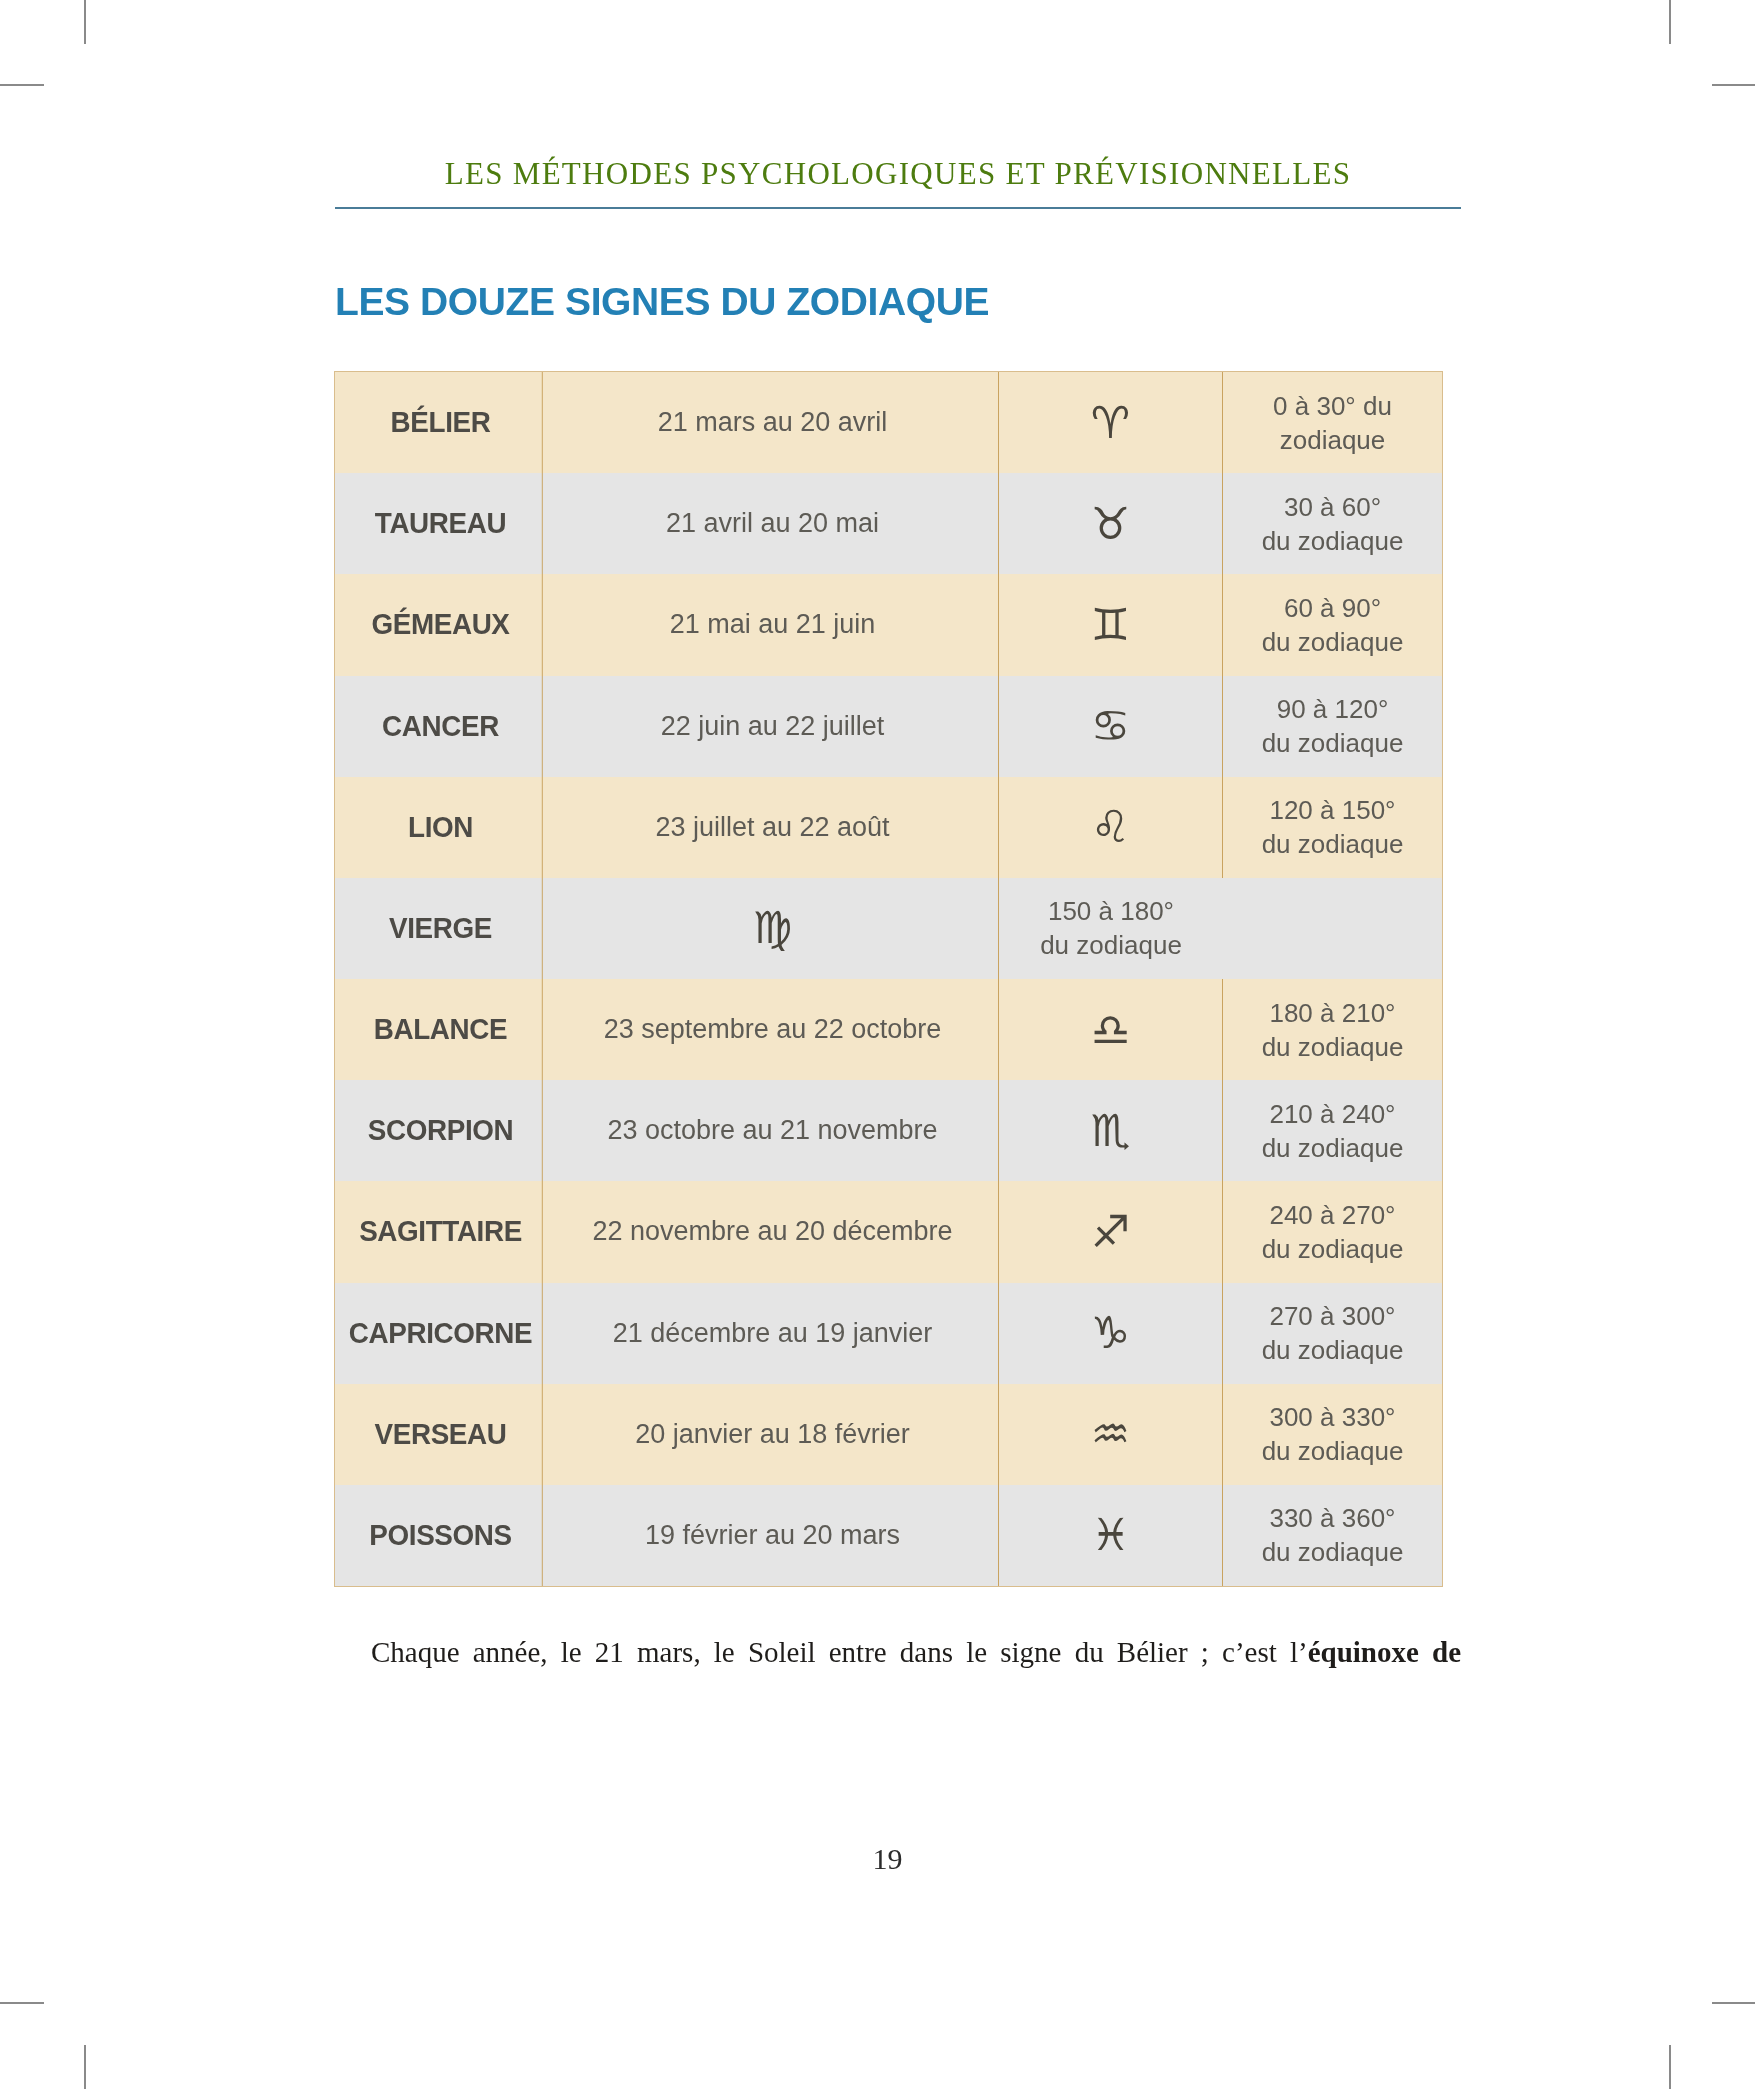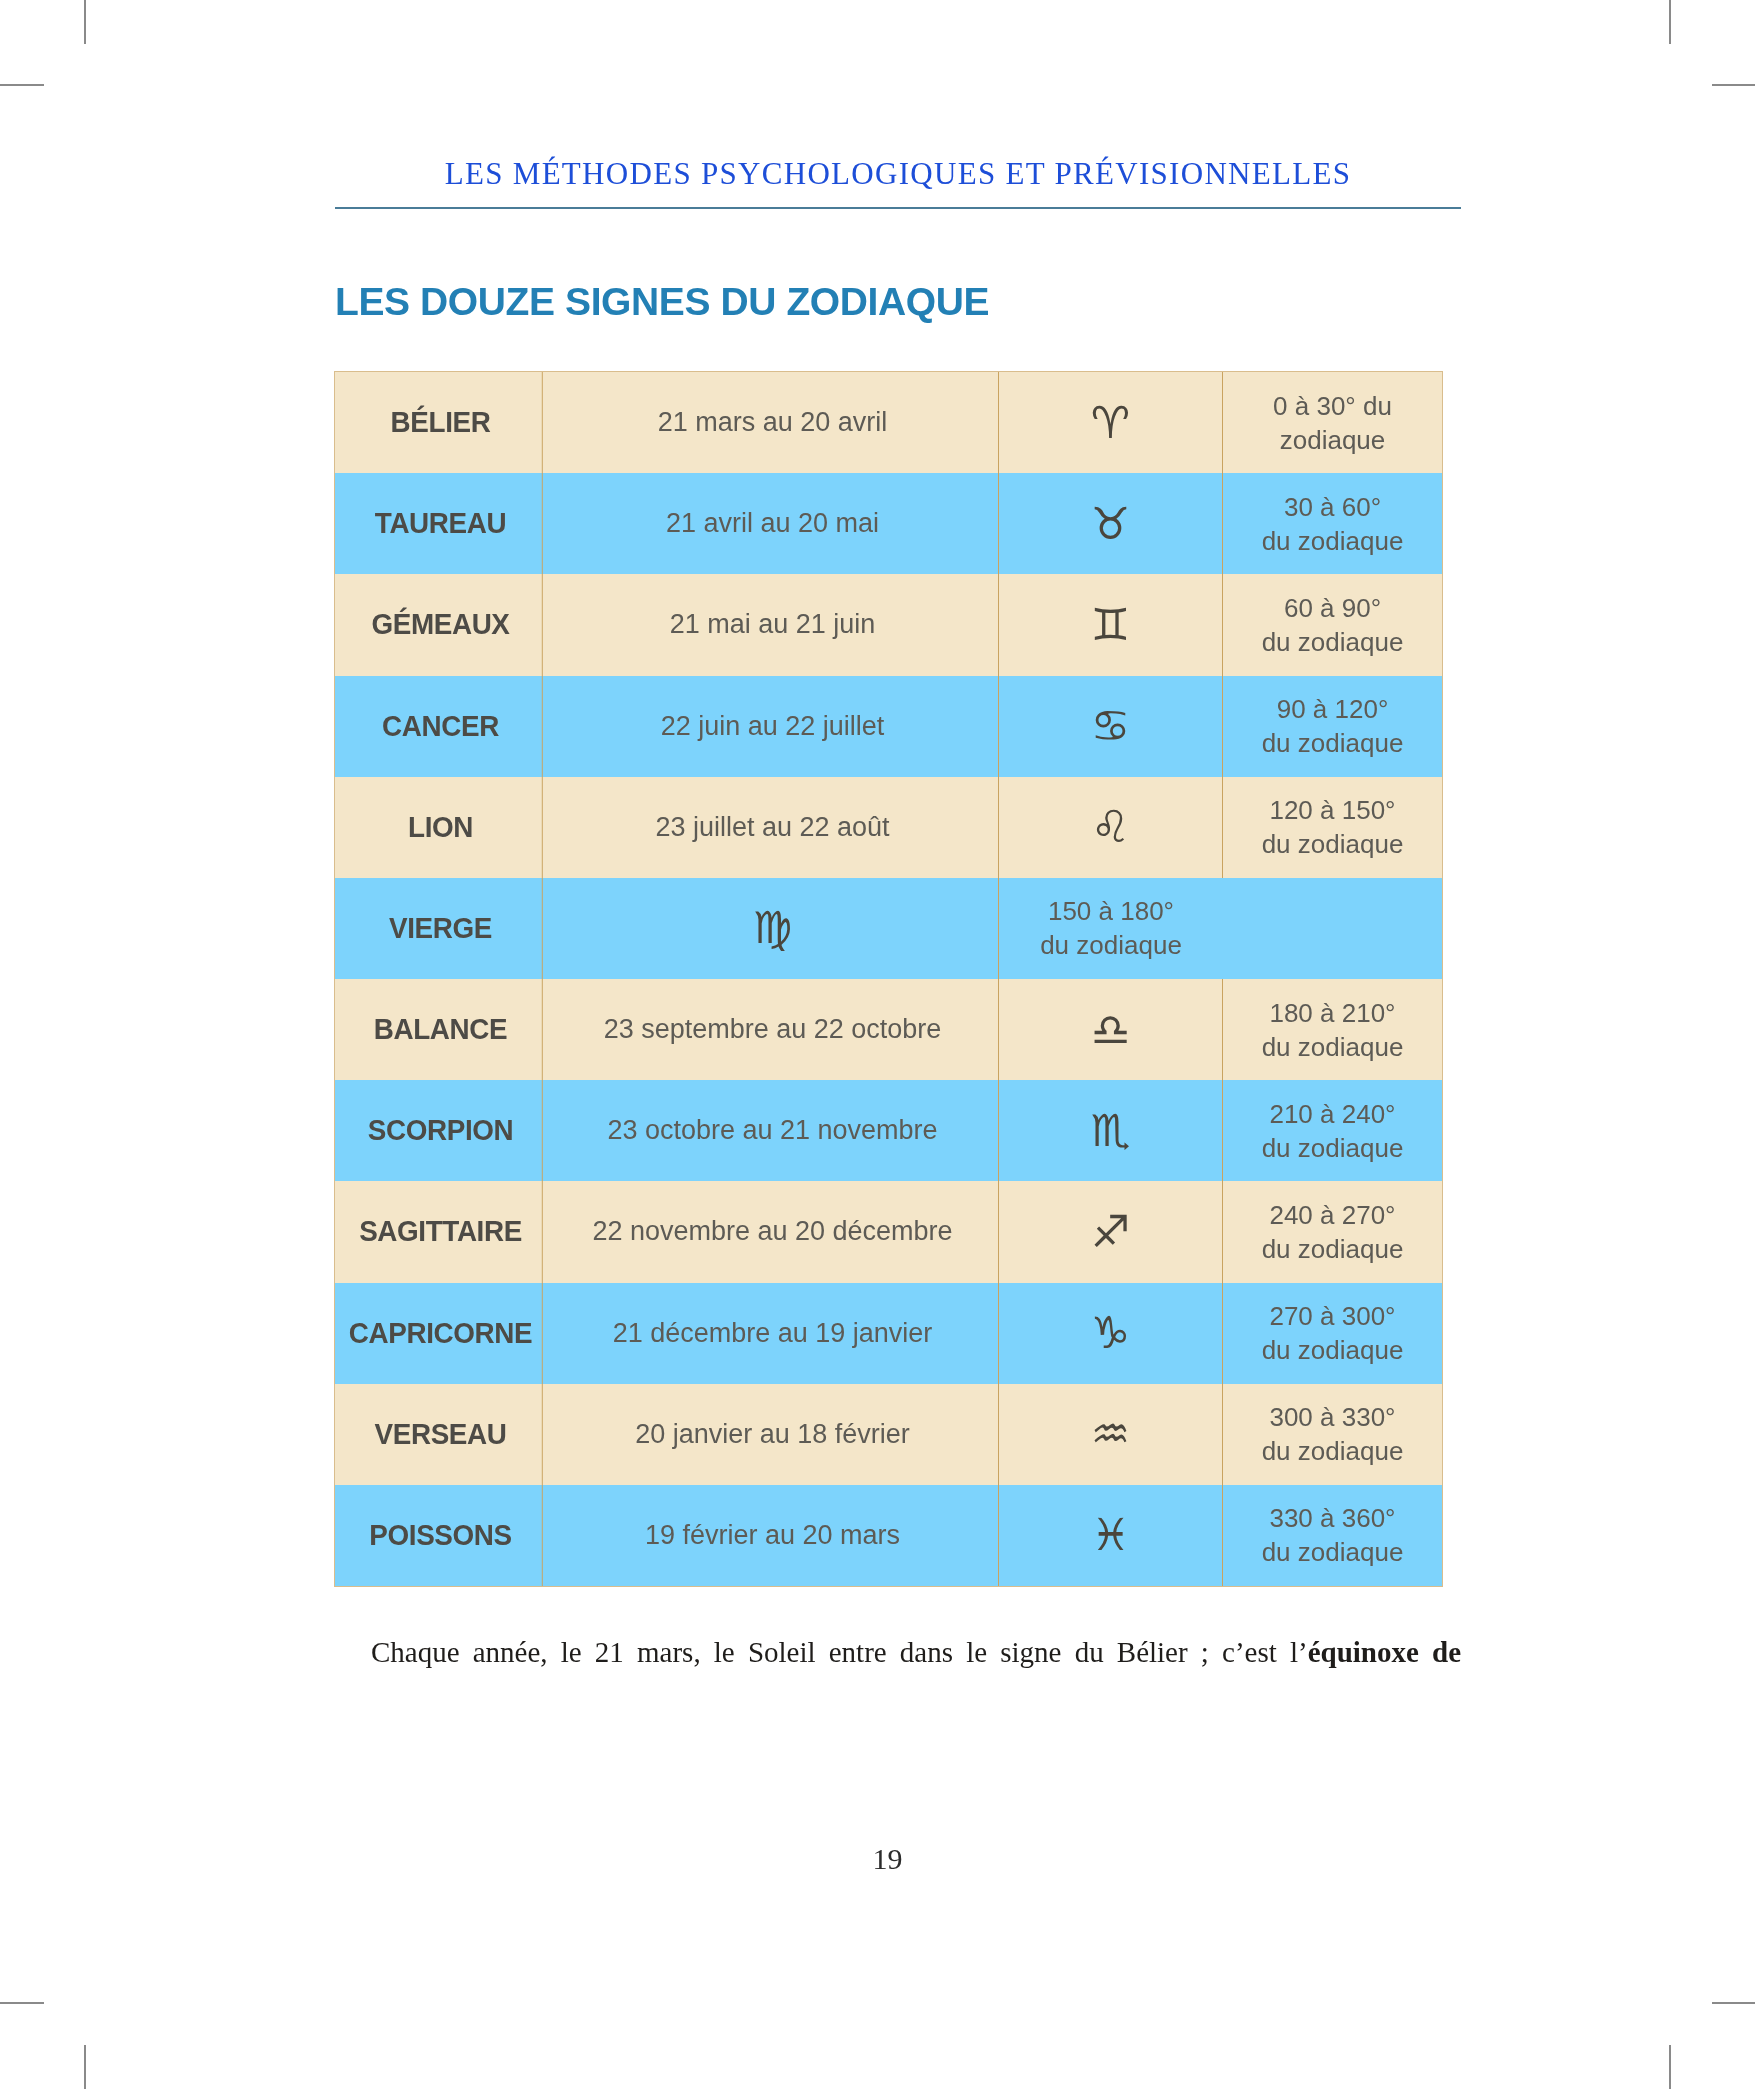--- a/index.html
+++ b/index.html
@@ -16,21 +16,21 @@
   .crop { position: absolute; background: #8a8a8a; }
   .crop.v { width: 1.8px; height: 44px; }
   .crop.h { width: 44px; height: 1.8px; }
 
   
   .running-header {
     position: absolute; left: 335px; top: 156px; width: 1126px;
     text-align: center;
     font-family: "Liberation Serif", serif;
     font-size: 31px; letter-spacing: 1.3px;
-    color: #1d4ed8;
+    color: #4d7c0f;
     white-space: nowrap;
   }
   .header-rule {
     position: absolute; left: 335px; top: 207px; width: 1126px; height: 1.8px;
     background: #4a7c98;
   }
 
   
   .section-title {
     position: absolute; left: 335px; top: 280px; width: 1126px;
@@ -43,21 +43,21 @@
 
   
   .zodiac-table {
     position: absolute; left: 334px; top: 371px; width: 1109px; height: 1216px;
     border: 0.9px solid #d9bd8d;
     box-sizing: border-box;
     display: flex; flex-direction: column;
   }
   .zrow { display: grid; grid-template-columns: 212px 452px 224px 1fr; flex: 1 1 0; }
   .zrow.odd  { background: #f4e6c9; }
-  .zrow.even { background: #7dd3fc; }
+  .zrow.even { background: #e5e5e5; }
   .zcell {
     display: flex; flex-direction: column;
     align-items: center; justify-content: center;
     box-sizing: border-box;
   }
   .zcell.name, .zcell.dates, .zcell.symbol { border-right: 1.8px solid #c9a360; }
   .zcell.name {
     font-weight: bold; font-size: 29px; letter-spacing: -0.4px;
     color: #4d4b46;
     transform: scaleX(0.96);

